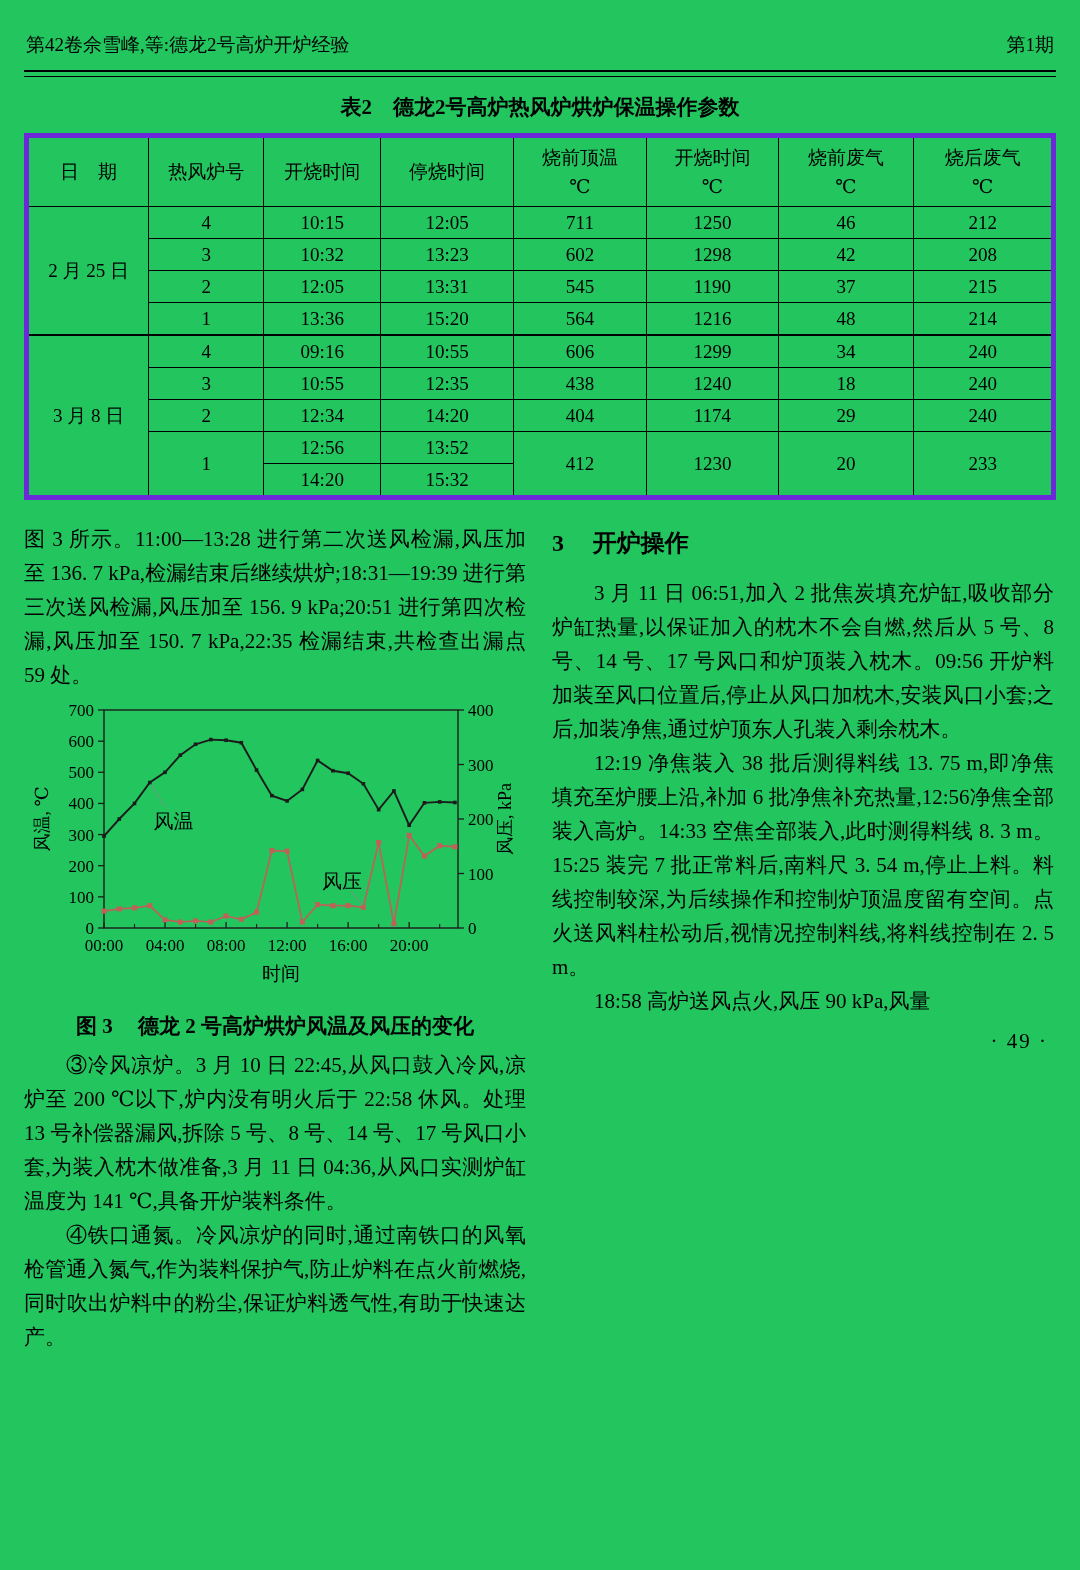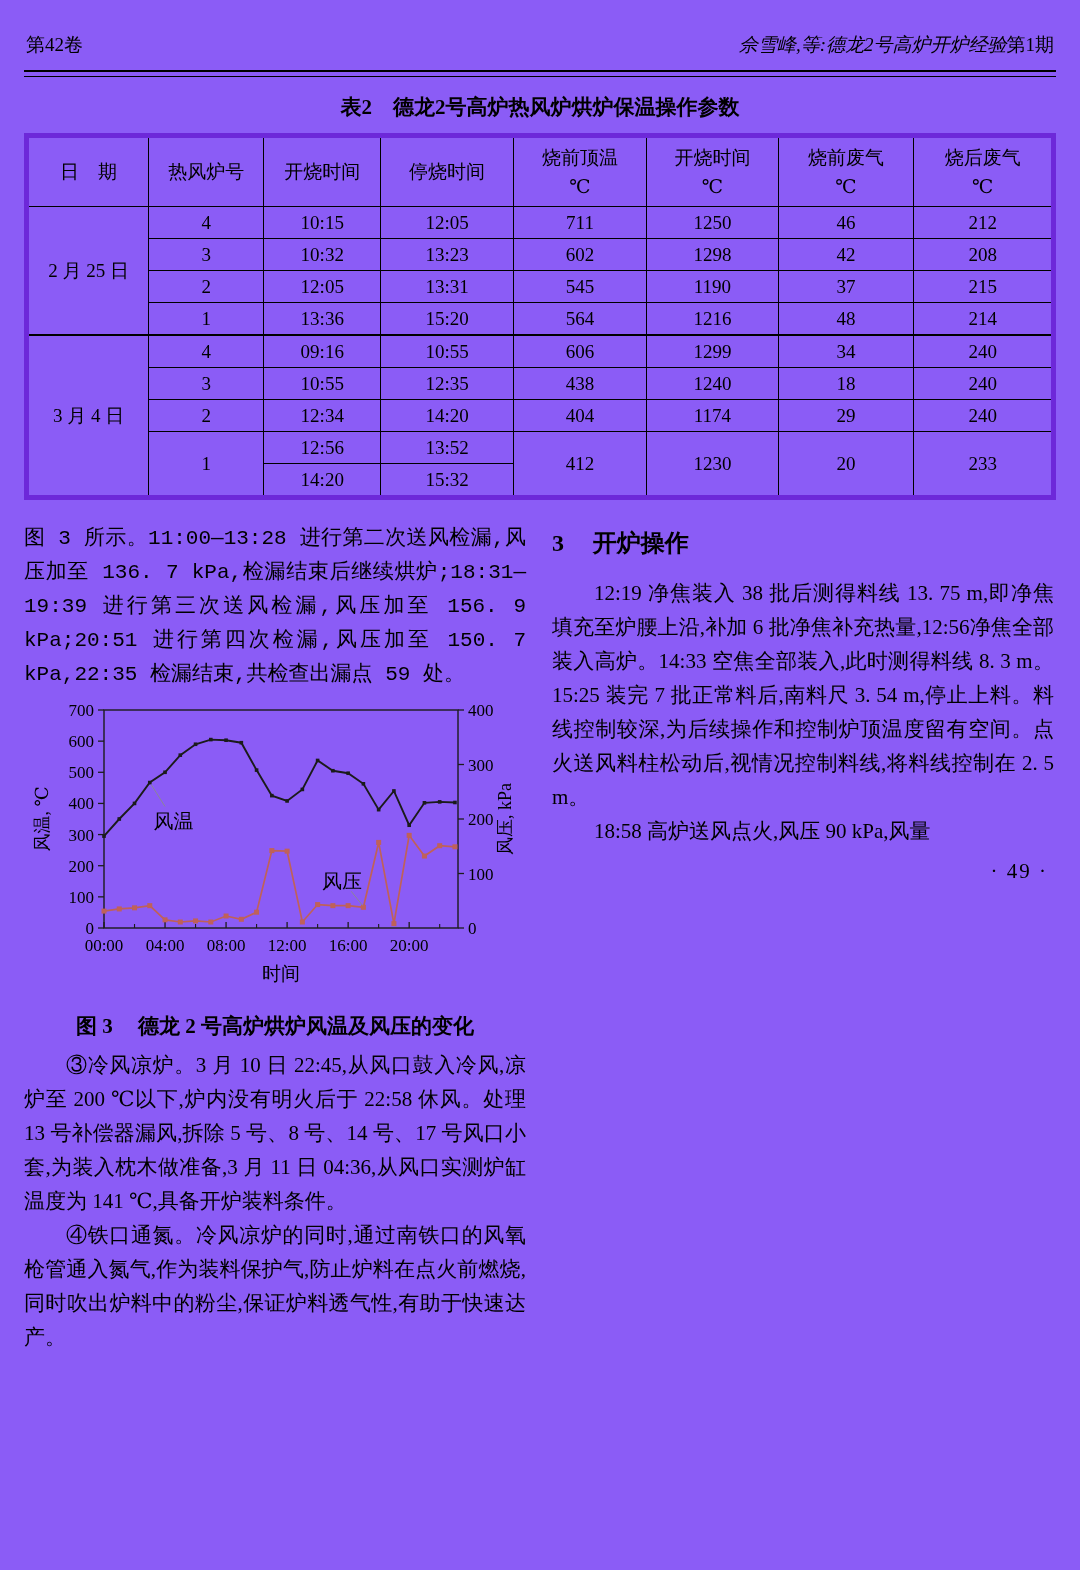--- a/index.html
+++ b/index.html
@@ -1,41 +1,41 @@
 <!DOCTYPE html>
 <html><head>
 <meta charset="utf-8">
 <style>
   html,body{margin:0;padding:0;background:#e8e8e8;}
   .page{
-    position:relative;width:1080px;height:1570px;background:#8b5cf6;color:#000;
+    position:relative;width:1080px;height:1570px;background:#22c55e;color:#000;
     font-family:"Liberation Serif","DejaVu Serif",serif;
     box-sizing:border-box;padding:26px 24px 0 24px;overflow:hidden;margin:0 auto;
   }
   
   .pg-header{display:flex;justify-content:space-between;align-items:baseline;
     font-size:19px;padding:6px 2px 0 2px;}
-  .pg-header .center{flex:1;text-align:right;font-style:italic;}
+  .pg-header .center{flex:1;text-align:left;}
   .double-rule{margin-top:12px;height:4px;border-top:2.5px solid #000;border-bottom:1.5px solid #000;}
   
   .table-title{text-align:center;font-weight:bold;font-size:21px;margin:16px 0 12px 0;}
   .table-title .tt-label{margin-right:1em;}
   table.datatable{width:100%;border-collapse:collapse;table-layout:fixed;
     font-size:19px;border:5px solid #6d28d9;}
   table.datatable th,table.datatable td{
     border:1px solid #000;text-align:center;vertical-align:middle;
     font-weight:normal;padding:2px 2px;height:27px;line-height:1.25;}
   table.datatable thead th{height:64px;}
   table.datatable thead .h2{line-height:1.55;}
   tr.group-start td{border-top:2px solid #000;}
   
   .columns{display:flex;gap:26px;margin-top:22px;}
   .col{width:502px;font-size:21px;line-height:34px;text-align:justify;}
   .col p{margin:0;text-indent:2em;}
-  .col p.noindent{text-indent:0;font-family:Liberation Mono, monospace;}
+  .col p.noindent{text-indent:0;}
   sup{font-size:14px;line-height:0;}
   
   figure{margin:4px 0 6px 0;text-align:center;}
   figcaption{font-weight:bold;font-size:21px;line-height:32px;margin-top:8px;}
   figcaption .cap-label{margin-right:1.2em;}
   
   h2.section{font-size:24px;font-weight:bold;margin:4px 0 16px 0;line-height:34px;text-indent:0;}
   h2.section .st{margin-left:1.2em;}
   .page-num{text-align:right;font-size:21px;margin-top:6px;padding-right:6px;letter-spacing:2px;}
 </style>
@@ -122,21 +122,21 @@
         <tr>
           <td>1</td>
           <td>13:36</td>
           <td>15:20</td>
           <td>564</td>
           <td>1216</td>
           <td>48</td>
           <td>214</td>
         </tr>
         <tr class="group-start">
-          <td rowspan="5">3 月 4 日</td>
+          <td rowspan="5">3 月 8 日</td>
           <td>4</td>
           <td>09:16</td>
           <td>10:55</td>
           <td>606</td>
           <td>1299</td>
           <td>34</td>
           <td>240</td>
         </tr>
         <tr>
           <td>3</td>
@@ -288,19 +288,20 @@
       </figure>
 
       <p>③冷风凉炉。3 月 10 日 22:45,从风口鼓入冷风,凉炉至 200 ℃以下,炉内没有明火后于 22:58 休风。处理 13 号补偿器漏风,拆除 5 号、8 号、14 号、17 号风口小套,为装入枕木做准备,3 月 11 日 04:36,从风口实测炉缸温度为 141 ℃,具备开炉装料条件。</p>
       <p>④铁口通氮。冷风凉炉的同时,通过南铁口的风氧枪管通入氮气,作为装料保护气,防止炉料在点火前燃烧,同时吹出炉料中的粉尘,保证炉料透气性,有助于快速达产。</p>
     </div>
 
     <div class="col">
       <h2 class="section">
         <span>3</span><span class="st">开炉操作</span>
       </h2>
+      <p>3 月 11 日 06:51,加入 2 批焦炭填充炉缸,吸收部分炉缸热量,以保证加入的枕木不会自燃,然后从 5 号、8 号、14 号、17 号风口和炉顶装入枕木。09:56 开炉料加装至风口位置后,停止从风口加枕木,安装风口小套;之后,加装净焦,通过炉顶东人孔装入剩余枕木。</p>
       <p>12:19 净焦装入 38 批后测得料线 13. 75 m,即净焦填充至炉腰上沿,补加 6 批净焦补充热量,12:56净焦全部装入高炉。14:33 空焦全部装入,此时测得料线 8. 3 m。15:25 装完 7 批正常料后,南料尺 3. 54 m,停止上料。料线控制较深,为后续操作和控制炉顶温度留有空间。点火送风料柱松动后,视情况控制料线,将料线控制在 2. 5 m。</p>
       <p>18:58 高炉送风点火,风压 90 kPa,风量</p>
       <div class="page-num">· 49 ·</div>
     </div>
 
   </div>
 </div>
 
 </body></html>

